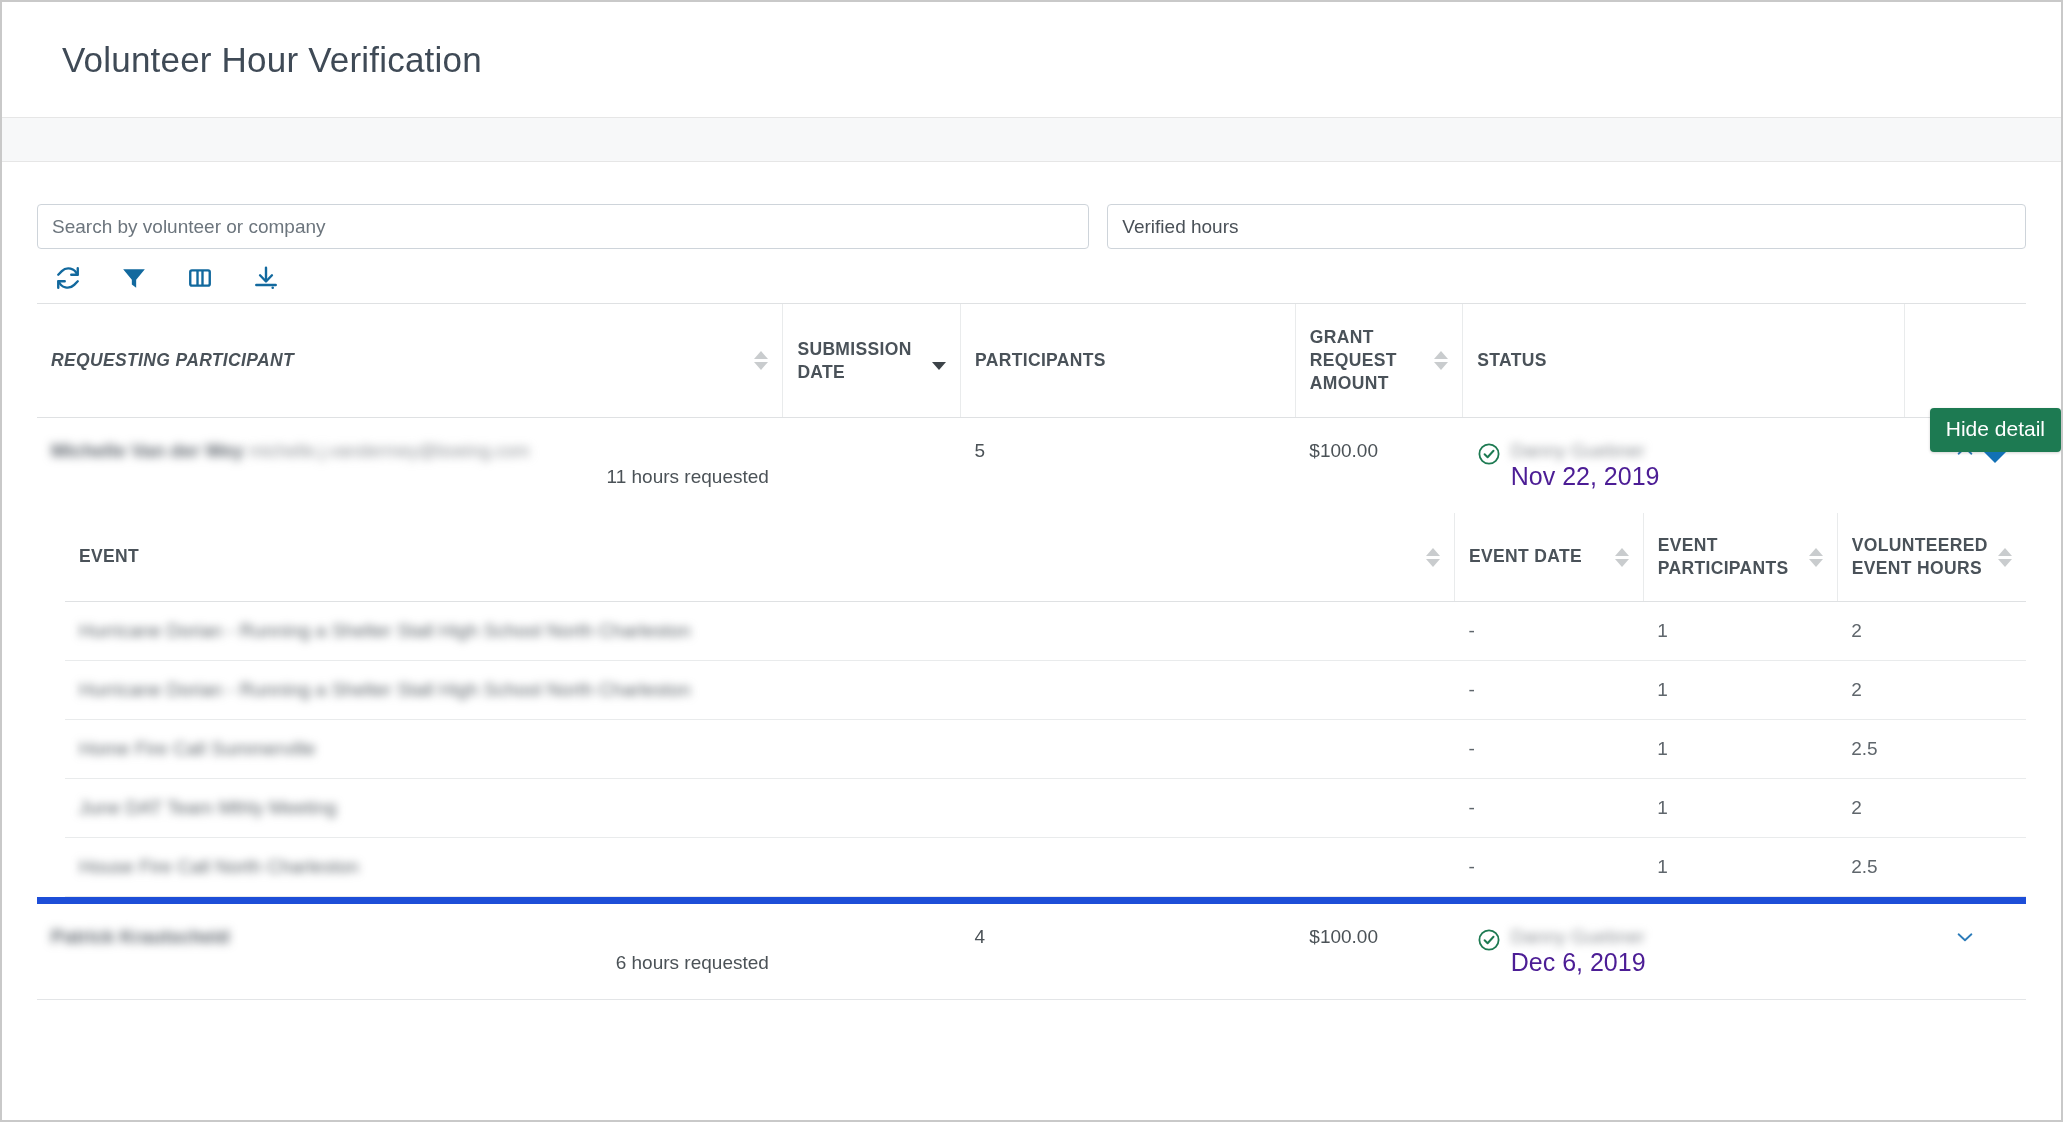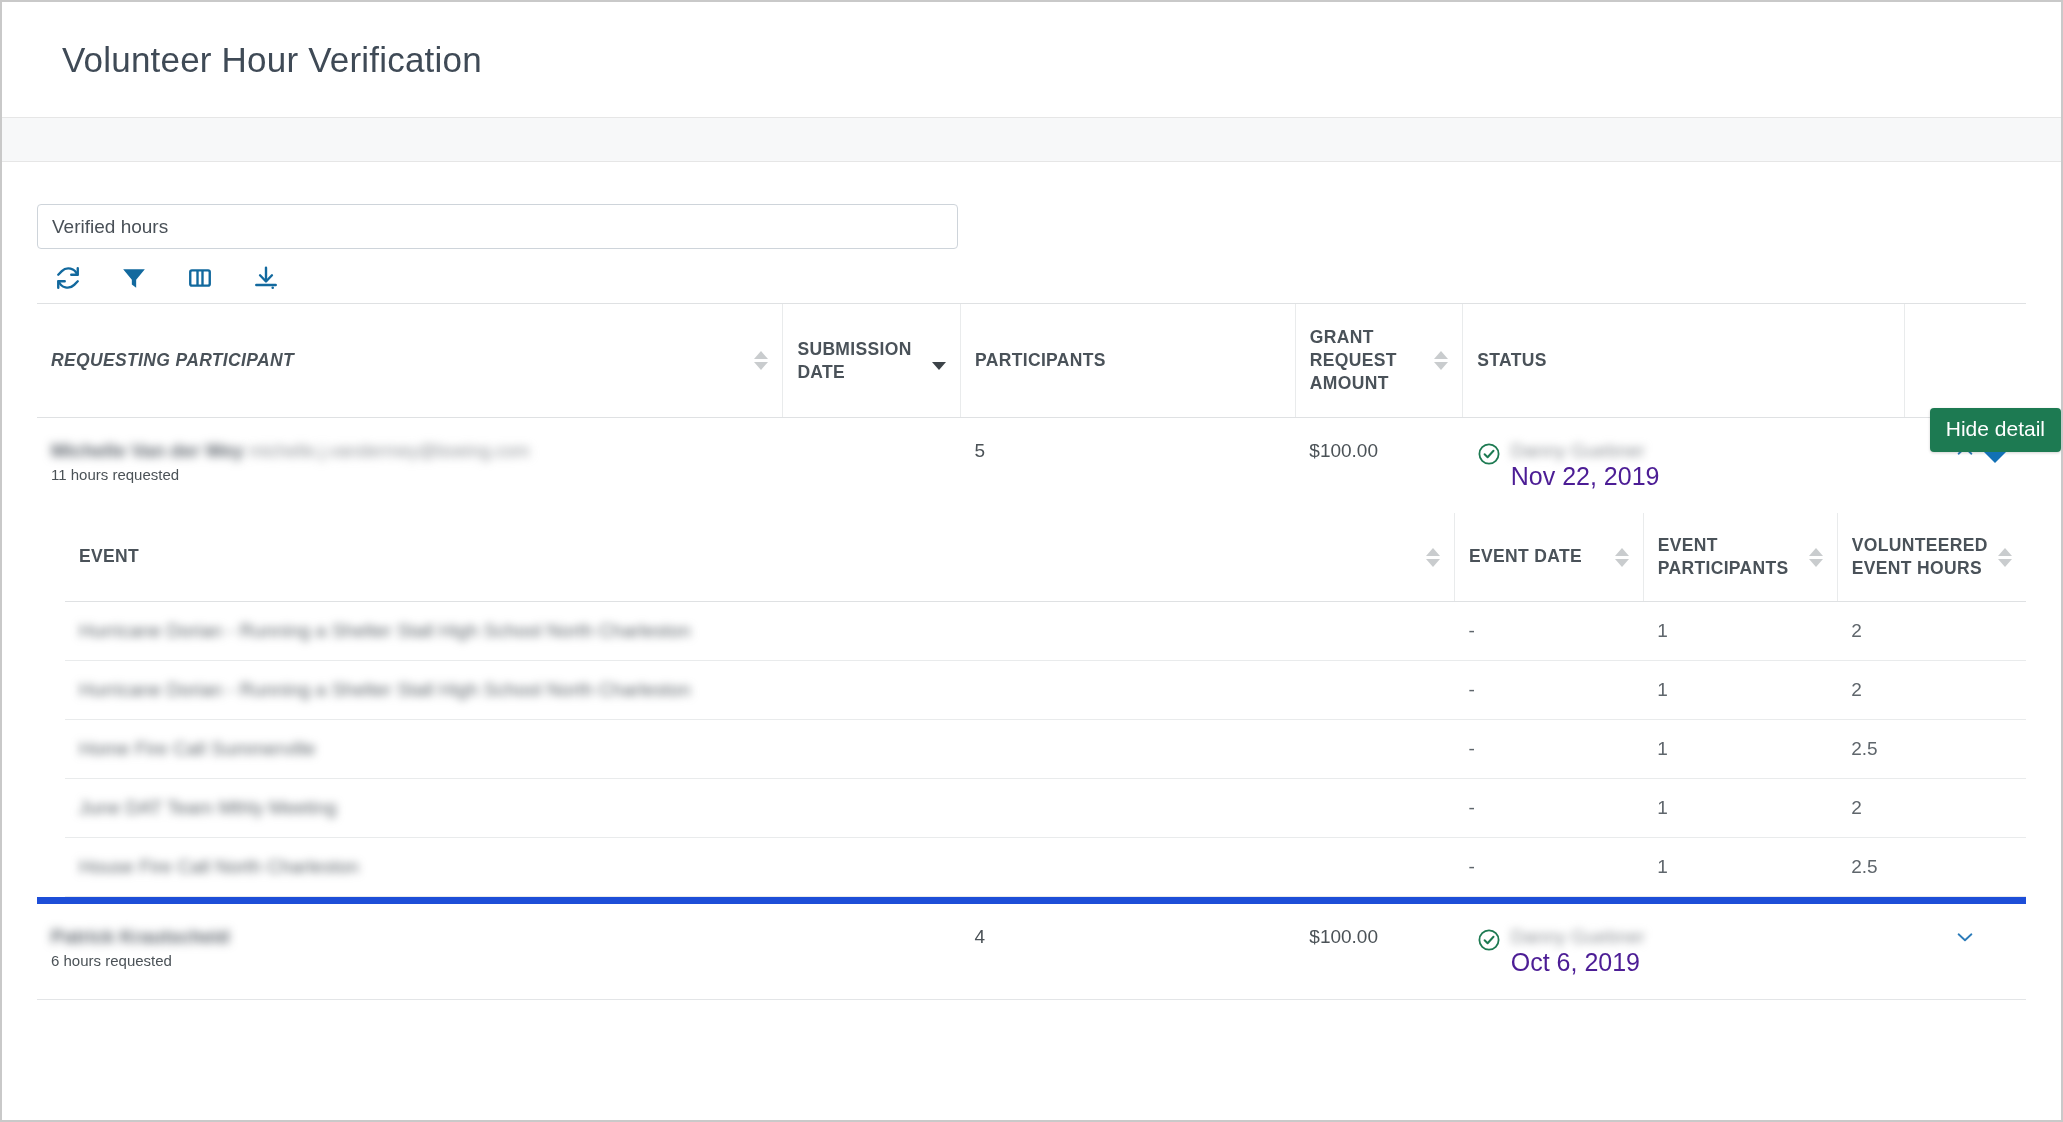--- a/index.html
+++ b/index.html
@@ -149,21 +149,21 @@
     display: inline-block;
     color: #8d9196;
     filter: blur(4.6px);
     user-select: none;
   }
   .redacted.name { font-size: 19px; font-weight: 600; color: #5a6169; }
   .redacted.email { font-size: 18px; color: #8d9196; }
   .redacted.event { font-size: 19px; color: #5f666c; filter: blur(4.2px); }
   .redacted.verifier { font-size: 19px; color: #8d9196; filter: blur(4.4px); }
 
-  .hours-line { margin-top: 4px; font-size: 15px; color: #4b5257; }
+  .hours-line { margin-top: 4px; font-size: 19px; color: #4b5257; text-align: right; }
   .num { text-align: left; }
 
   .status-wrap { display: flex; align-items: flex-start; gap: 10px; }
   .check-icon { flex: 0 0 auto; margin-top: 2px; }
   .status-date { font-size: 25px; color: #4c1d95; margin-top: 0; }
 
   .chev {
     display: flex;
     align-items: center;
     justify-content: center;
@@ -240,20 +240,21 @@
 
   <div class="page-header">
     <h1 class="page-title">Volunteer Hour Verification</h1>
   </div>
 
   <div class="sub-bar"></div>
 
   <div class="content">
 
     <div class="filter-row">
+      <div class="field search">Search by volunteer or company</div>
       <div class="field verified">Verified hours</div>
     </div>
 
     <div class="toolbar">
       <span class="tool-icon">
         <svg width="26" height="26" viewBox="0 0 24 24" fill="none" stroke="#12699e" stroke-width="2.2" stroke-linecap="round" stroke-linejoin="round">
           <polyline points="21 3 21 9 15 9"></polyline>
           <path d="M20.5 9a8.5 8.5 0 0 0-14.2-3.3L3 9"></path>
           <polyline points="3 21 3 15 9 15"></polyline>
           <path d="M3.5 15a8.5 8.5 0 0 0 14.2 3.3L21 15"></path>
@@ -468,21 +469,21 @@
           <td class="main-cell">
             <div class="status-wrap">
               <span class="check-icon">
                 <svg width="24" height="24" viewBox="0 0 24 24" fill="none" stroke="#1d7a52" stroke-width="1.8">
                   <circle cx="12" cy="12" r="9.6"></circle>
                   <polyline points="7.6 12.3 10.6 15.2 16.5 8.8" stroke-linecap="round" stroke-linejoin="round" stroke-width="2"></polyline>
                 </svg>
               </span>
               <div>
                 <div class="redacted verifier">Danny Guebner</div>
-                <div class="status-date">Oct 6, 2019</div>
+                <div class="status-date">Dec 6, 2019</div>
               </div>
             </div>
           </td>
           <td class="main-cell">
             <span class="chev">
               <svg width="30" height="22" viewBox="0 0 24 24" fill="none" stroke="#2b7bb9" stroke-width="2" stroke-linecap="round" stroke-linejoin="round">
                 <polyline points="5 9 12 15.5 19 9"></polyline>
               </svg>
             </span>
           </td>

